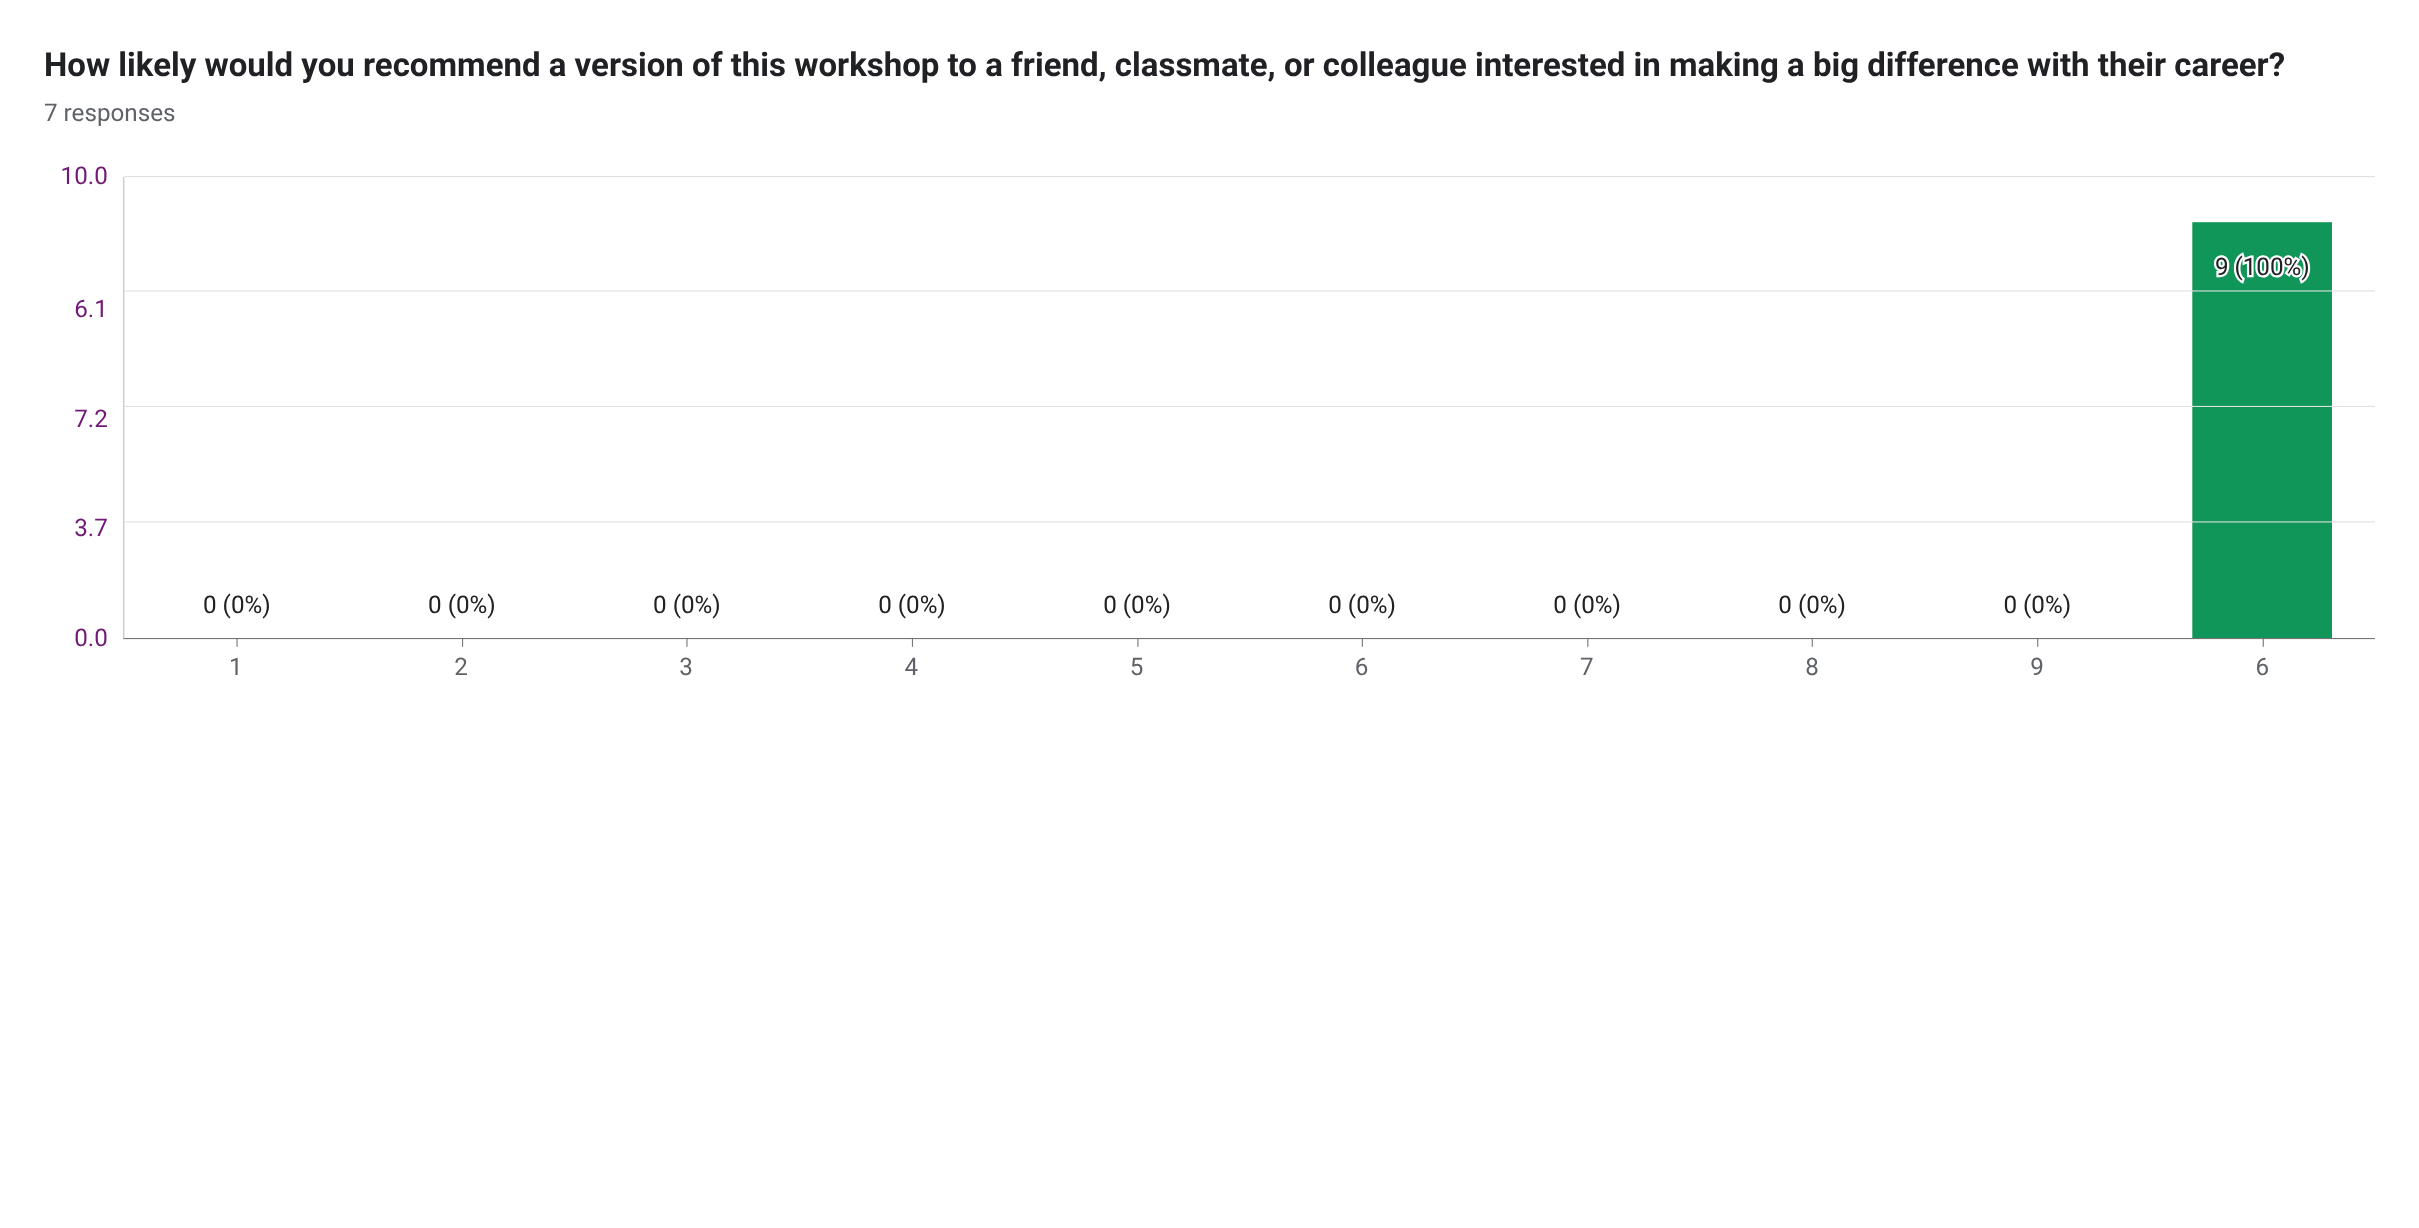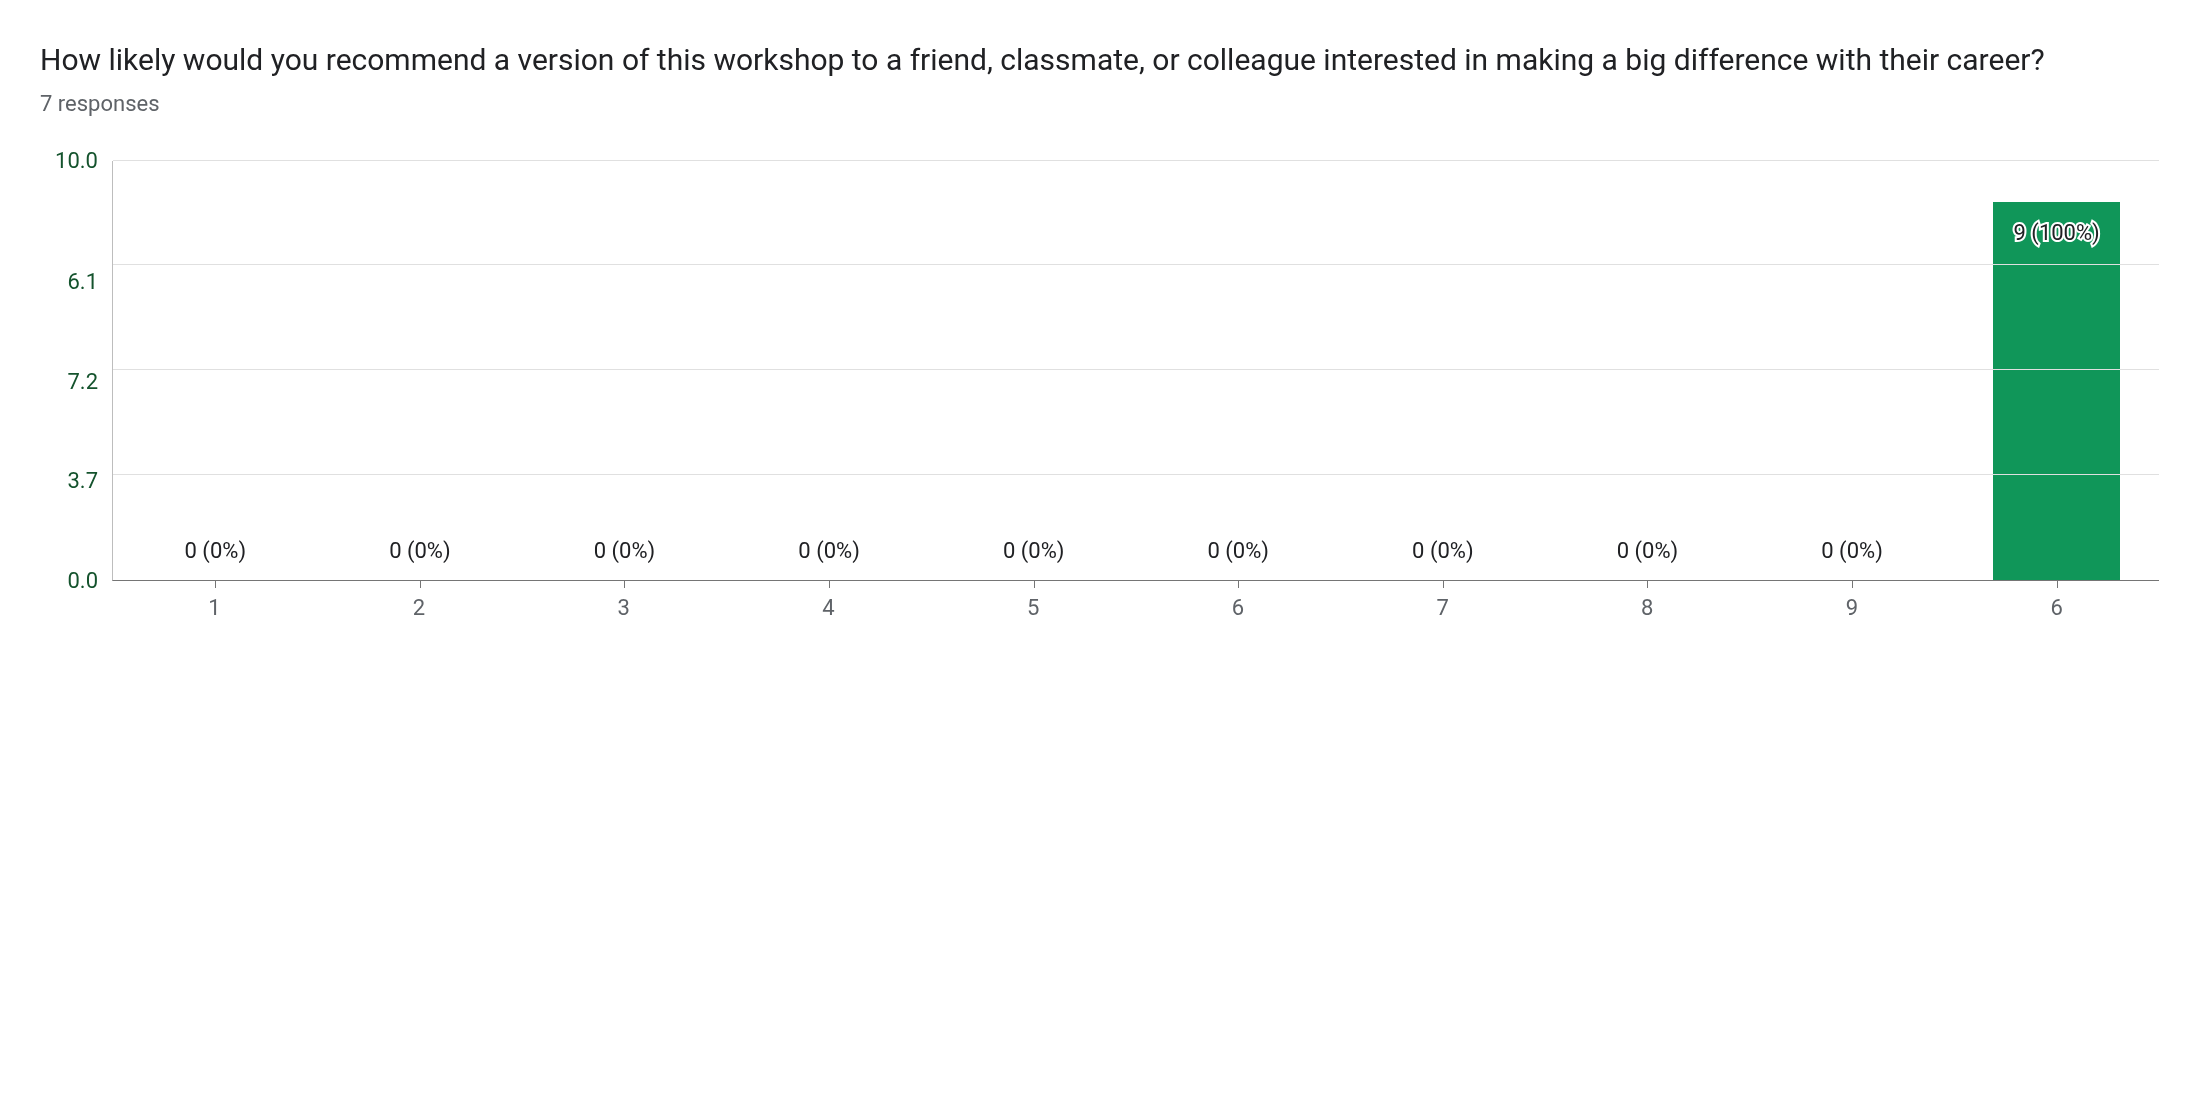--- a/index.html
+++ b/index.html
@@ -12,39 +12,39 @@
   }
   .container {
     width: 100%;
     max-width: 2199px;
   }
   .title {
     font-size: 30px;
     line-height: 1.35;
     color: #202124;
     margin: 0 0 10px 0;
-    font-weight: 400;
+    font-weight: 700;
   }
   .subtitle {
     font-size: 22px;
     color: #5f6368;
     margin: 0 0 45px 0;
   }
   .chart-wrap {
     position: relative;
     display: flex;
     width: 100%;
   }
   .y-labels {
     display: flex;
     flex-direction: column;
     justify-content: space-between;
     align-items: flex-end;
     font-size: 22px;
-    color: #14532d;
+    color: #701a75;
     padding-right: 14px;
     padding-top: 0;
   }
   .y-labels span {
     line-height: 1;
     transform: translateY(50%);
   }
   .y-labels span:first-child { transform: translateY(-50%); }
   .y-labels span:last-child  { transform: translateY(50%); }
 
@@ -82,21 +82,21 @@
     position: absolute;
     left: 50%;
     transform: translateX(-50%);
     white-space: nowrap;
     font-size: 22px;
     color: #202124;
     -webkit-text-stroke: 4px #fff;
     paint-order: stroke fill;
   }
   .bar-label.zero { bottom: 17px; }
-  .bar-label.nonzero { top: 18px; text-align: center; }
+  .bar-label.nonzero { top: 29px; text-align: center; }
   .tick {
     position: absolute;
     left: 50%;
     bottom: -8px;
     width: 1px;
     height: 8px;
     background: #757575;
   }
   .x-labels {
     display: flex;

